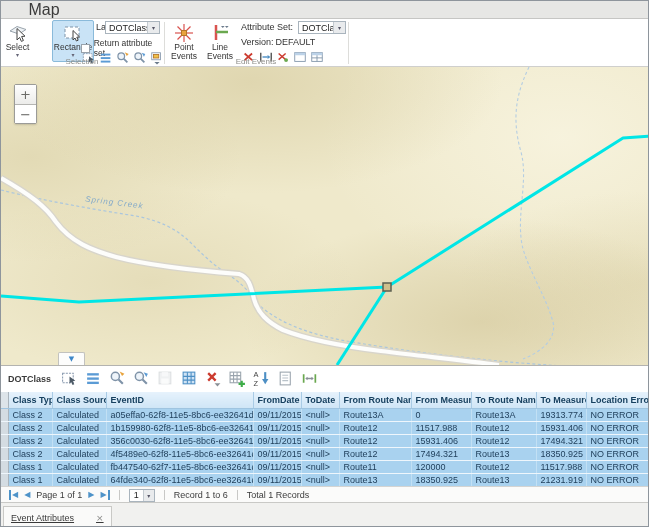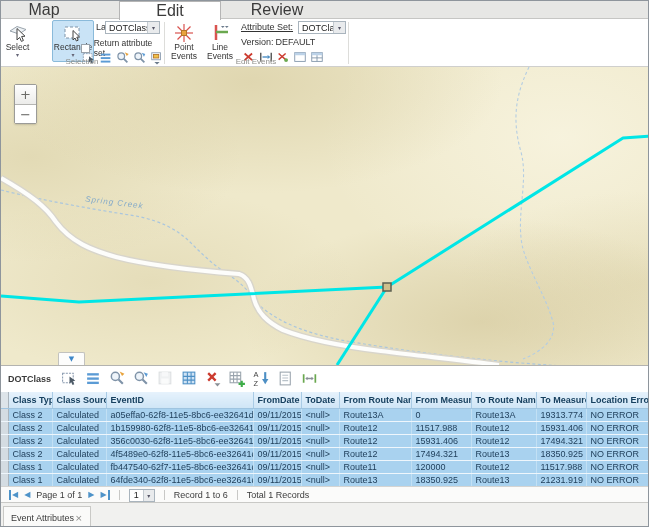--- a/index.html
+++ b/index.html
@@ -82,37 +82,31 @@
   .pgbtn.bar-r{border-right:2px solid #4e93c9;padding-right:1px;}
   .sep{width:1px;height:10px;background:#c8c8c6;margin:0 3px;}
   .pgdrop{display:flex;align-items:center;border:1px solid #a9b4bd;background:#fff;height:13px;width:26px;}
   .pgdrop .dval{flex:1;text-align:center;font-size:9px;color:#222;}
   .pgdrop .dbtn{width:11px;height:100%;background:#e9ebed;border-left:1px solid #c3cad0;display:flex;
                 align-items:center;justify-content:center;font-family:"DejaVu Sans",sans-serif;font-size:6px;color:#556;}
 
   
   .tabbar{position:absolute;left:0;top:501px;width:100%;height:25px;background:#f1f1ef;border-top:1px solid #c9c9c6;}
   .btab{position:absolute;left:2px;top:3px;height:22px;background:#fafaf9;border:1px solid #c9c9c6;border-bottom:none;
-        display:flex;align-items:center;padding:0 7px;font-size:9px;color:#3a3a3a;gap:1px;}
+        display:flex;align-items:center;padding:0 7px;font-size:9px;color:#3a3a3a;gap:22px;text-decoration:underline;}
   .closex{font-family:"DejaVu Sans",sans-serif;font-size:9px;color:#8a8a88;cursor:default;}
 </style>
 </head>
 <body>
 
 <div class="window">
 
   <div class="tabstrip">
     <div class="rtab" style="left:12px;width:62px;">
         <span>Map</span>
-      </div>
-    <div class="rtab active" style="left:118px;width:102px;">
-        <span>Edit</span>
-      </div>
-    <div class="rtab" style="left:236px;width:80px;">
-        <span>Review</span>
       </div>
   </div>
 
   <div class="ribbon">
 
     <div class="group" style="left:0;width:162px;">
       <div class="bigbtn" style="left:1px;width:31px;">
         <span class="bicon">
           <svg width="20" height="20" viewBox="0 0 20 20">
             <path d="M2 8l7-4.5 9 3-7 4.5z" fill="#eef2f5" stroke="#9aa4ad"></path>
@@ -204,21 +198,21 @@
           <svg width="20" height="20" viewBox="0 0 20 20">
             <line x1="6" y1="2" x2="6" y2="17" stroke="#d9534f" stroke-width="2.5"></line>
             <line x1="6" y1="9" x2="18" y2="9" stroke="#6aa84f" stroke-width="2.5"></line>
             <path d="M11 3l1.8 2 1.8-2z" fill="#6b7b8c"></path>
               <path d="M15 3l1.8 2 1.8-2z" fill="#6b7b8c"></path>
           </svg>
         </span>
         <span class="blabel" style="width:30px;">Line Events</span>
       </div>
       <div class="fieldrow" style="left:76px;top:3px;">
-        <span style="margin-right:3px;text-decoration:underline;">Attribute Set:</span>
+        <span style="margin-right:3px;">Attribute Set:</span>
       </div>
       <div class="ddown" style="position:absolute;left:133px;top:2px;width:48px;">
         <span class="dval">DOTClass</span>
         <span class="dbtn">▾</span>
       </div>
       <div class="fieldrow" style="left:76px;top:18px;">
         <span>Version:</span>
         <span style="margin-left:2px;">DEFAULT</span>
       </div>
       <div class="smicons" style="left:77px;top:31px;">

